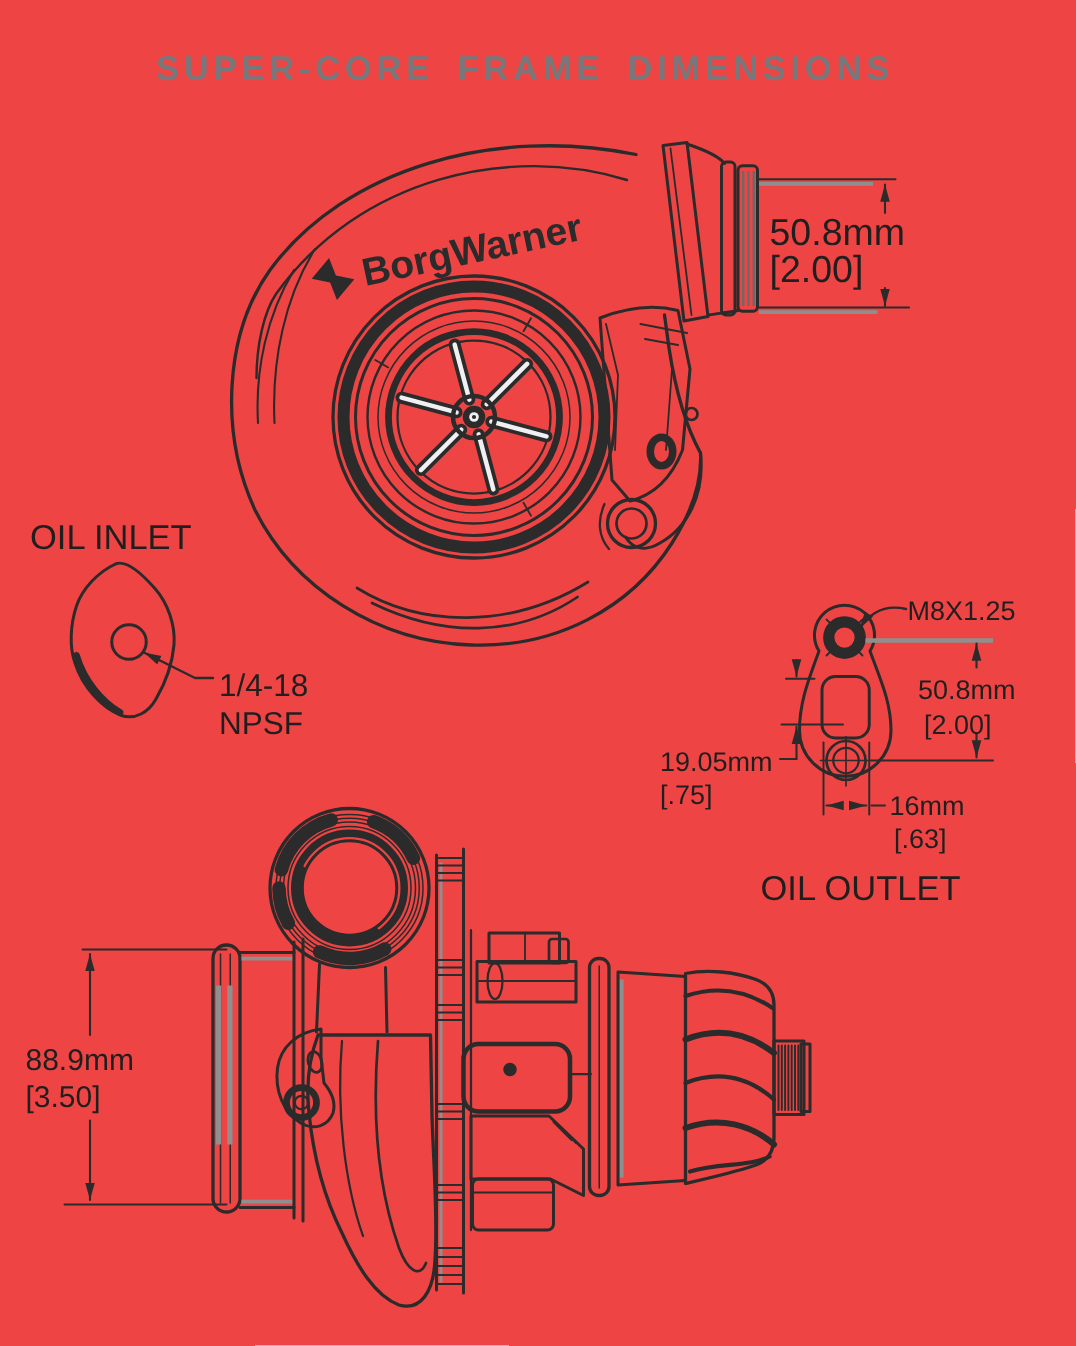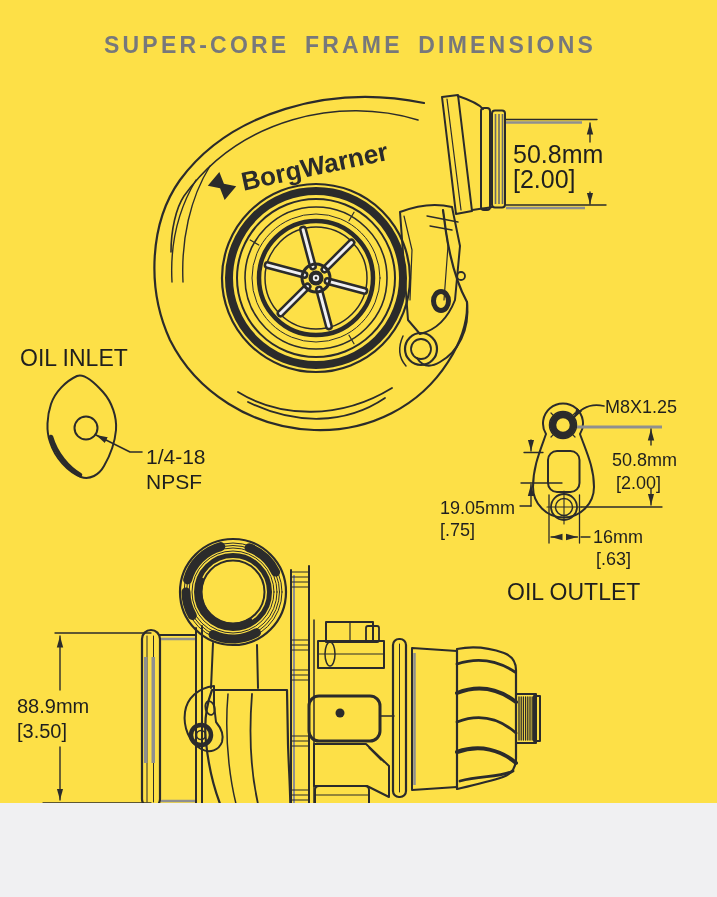--- a/index.html
+++ b/index.html
@@ -1,16 +1,16 @@
 <!DOCTYPE html>
 <html><head>
 <meta charset="utf-8">
 <style>
   html,body{margin:0;padding:0;background:#f0f0f2;}
-  .canvas{position:relative;width:717px;height:803px;background:#fde047;overflow:hidden;
+  .canvas{position:relative;width:717px;height:897px;background:#ef4444;overflow:hidden;
           font-family:"Liberation Sans",sans-serif;}
   svg{position:absolute;left:0;top:0;}
   .ln{stroke:#2b2b2b;fill:none;stroke-linecap:round;stroke-linejoin:round;}
   .shade{stroke:#8f8f8f;fill:none;stroke-linecap:butt;}
   text{fill:#1f1f1f;font-family:"Liberation Sans",sans-serif;}
   .title{font-size:23px;font-weight:bold;fill:#77787b;letter-spacing:3.2px;word-spacing:6px;text-anchor:middle;}
   .lbl{font-size:23px;}
   .lbl2{font-size:21px;}
   .dim{font-size:18px;}
   .dimlg{font-size:25px;}

